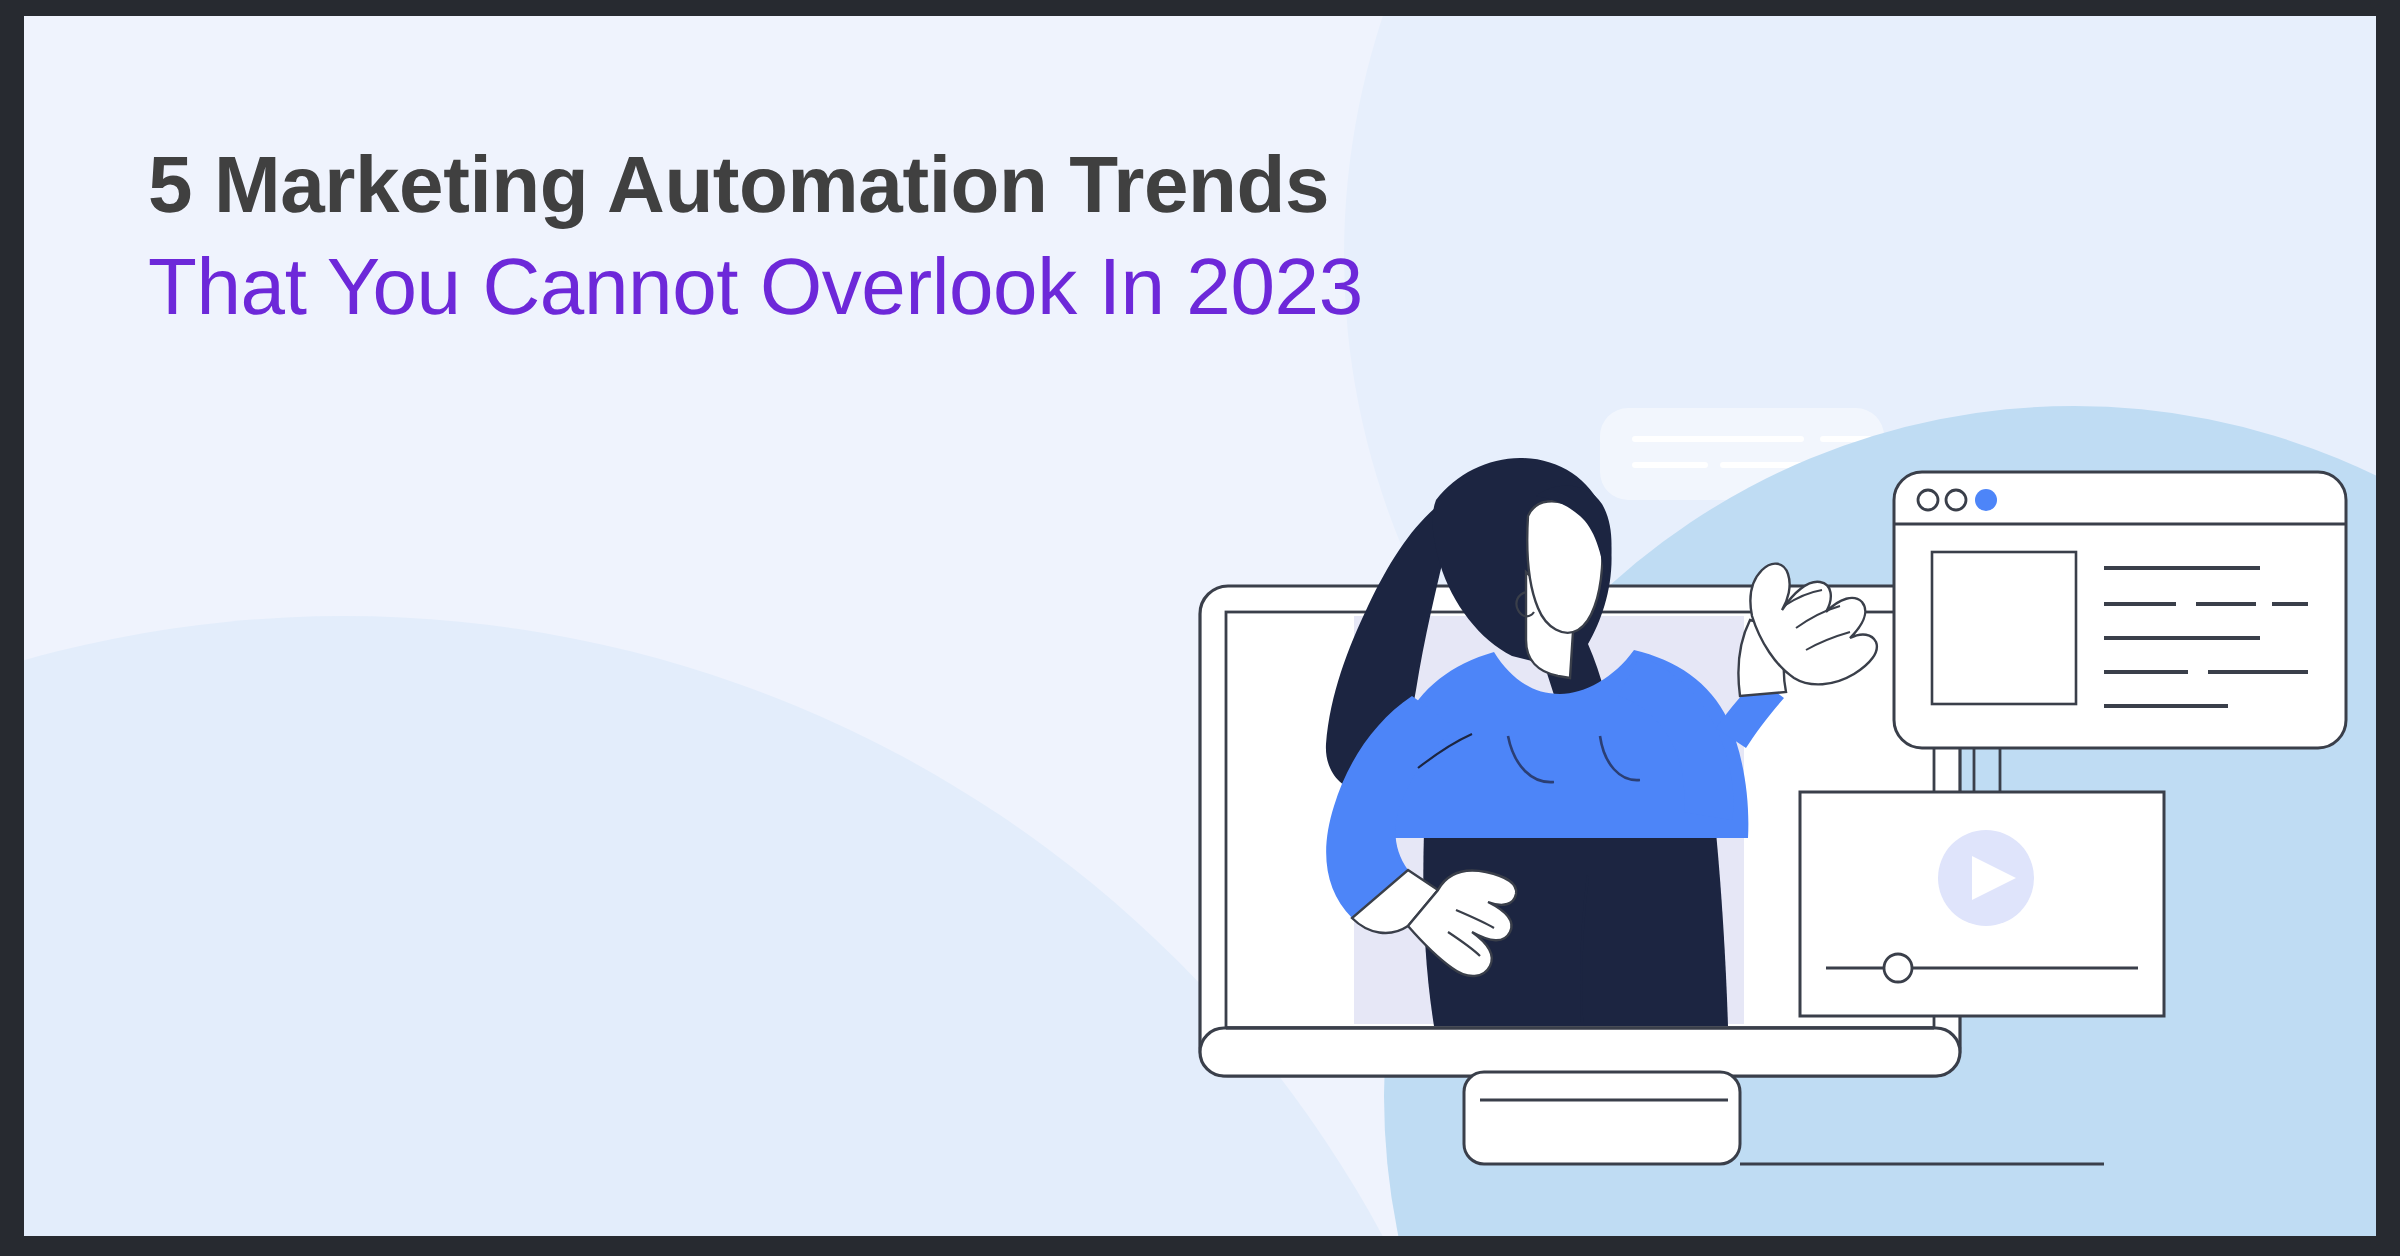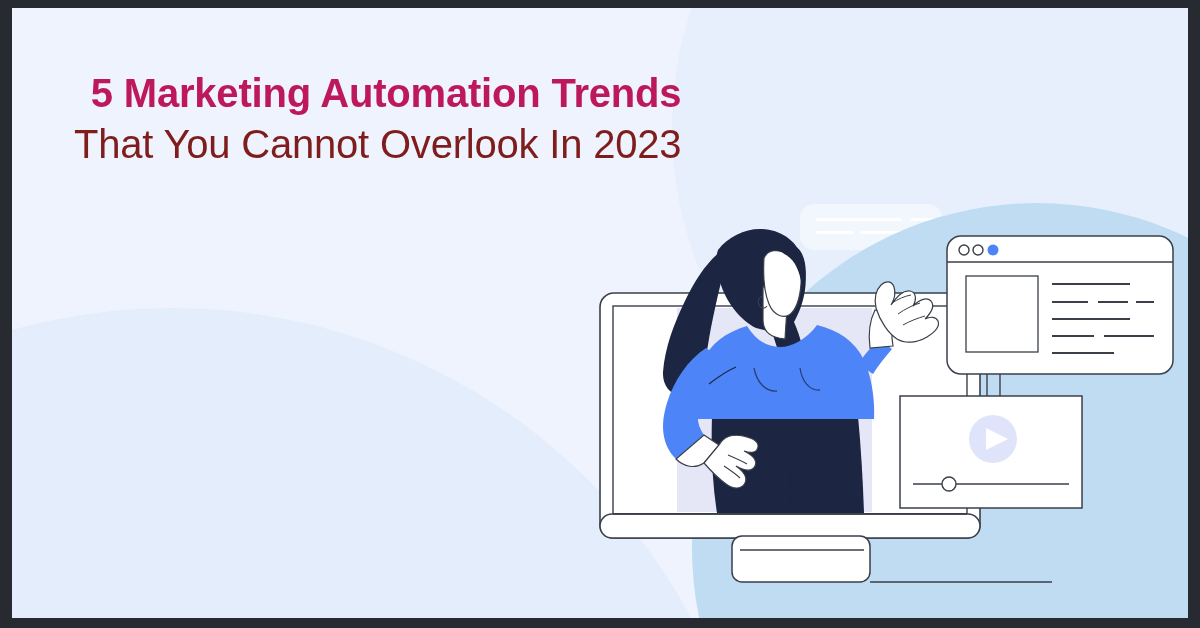--- a/index.html
+++ b/index.html
@@ -55,30 +55,29 @@
   
   #headline {
     position: absolute;
     left: 62px;
     top: 60px;
     z-index: 40;
   }
   .title-line1 {
     font-size: 40px;
     font-weight: 700;
-    color: #be185d;
+    color: #404040;
     letter-spacing: -0.2px;
     line-height: 1.25;
     white-space: nowrap;
-    text-align: right;
   }
   .title-line2 {
     font-size: 40px;
     font-weight: 400;
-    color: #7f1d1d;
+    color: #6d28d9;
     letter-spacing: -0.2px;
     line-height: 1.3;
     white-space: nowrap;
   }
 
   
   #illustration {
     position: absolute;
     left: 0; top: 0;
     width: 1176px;

